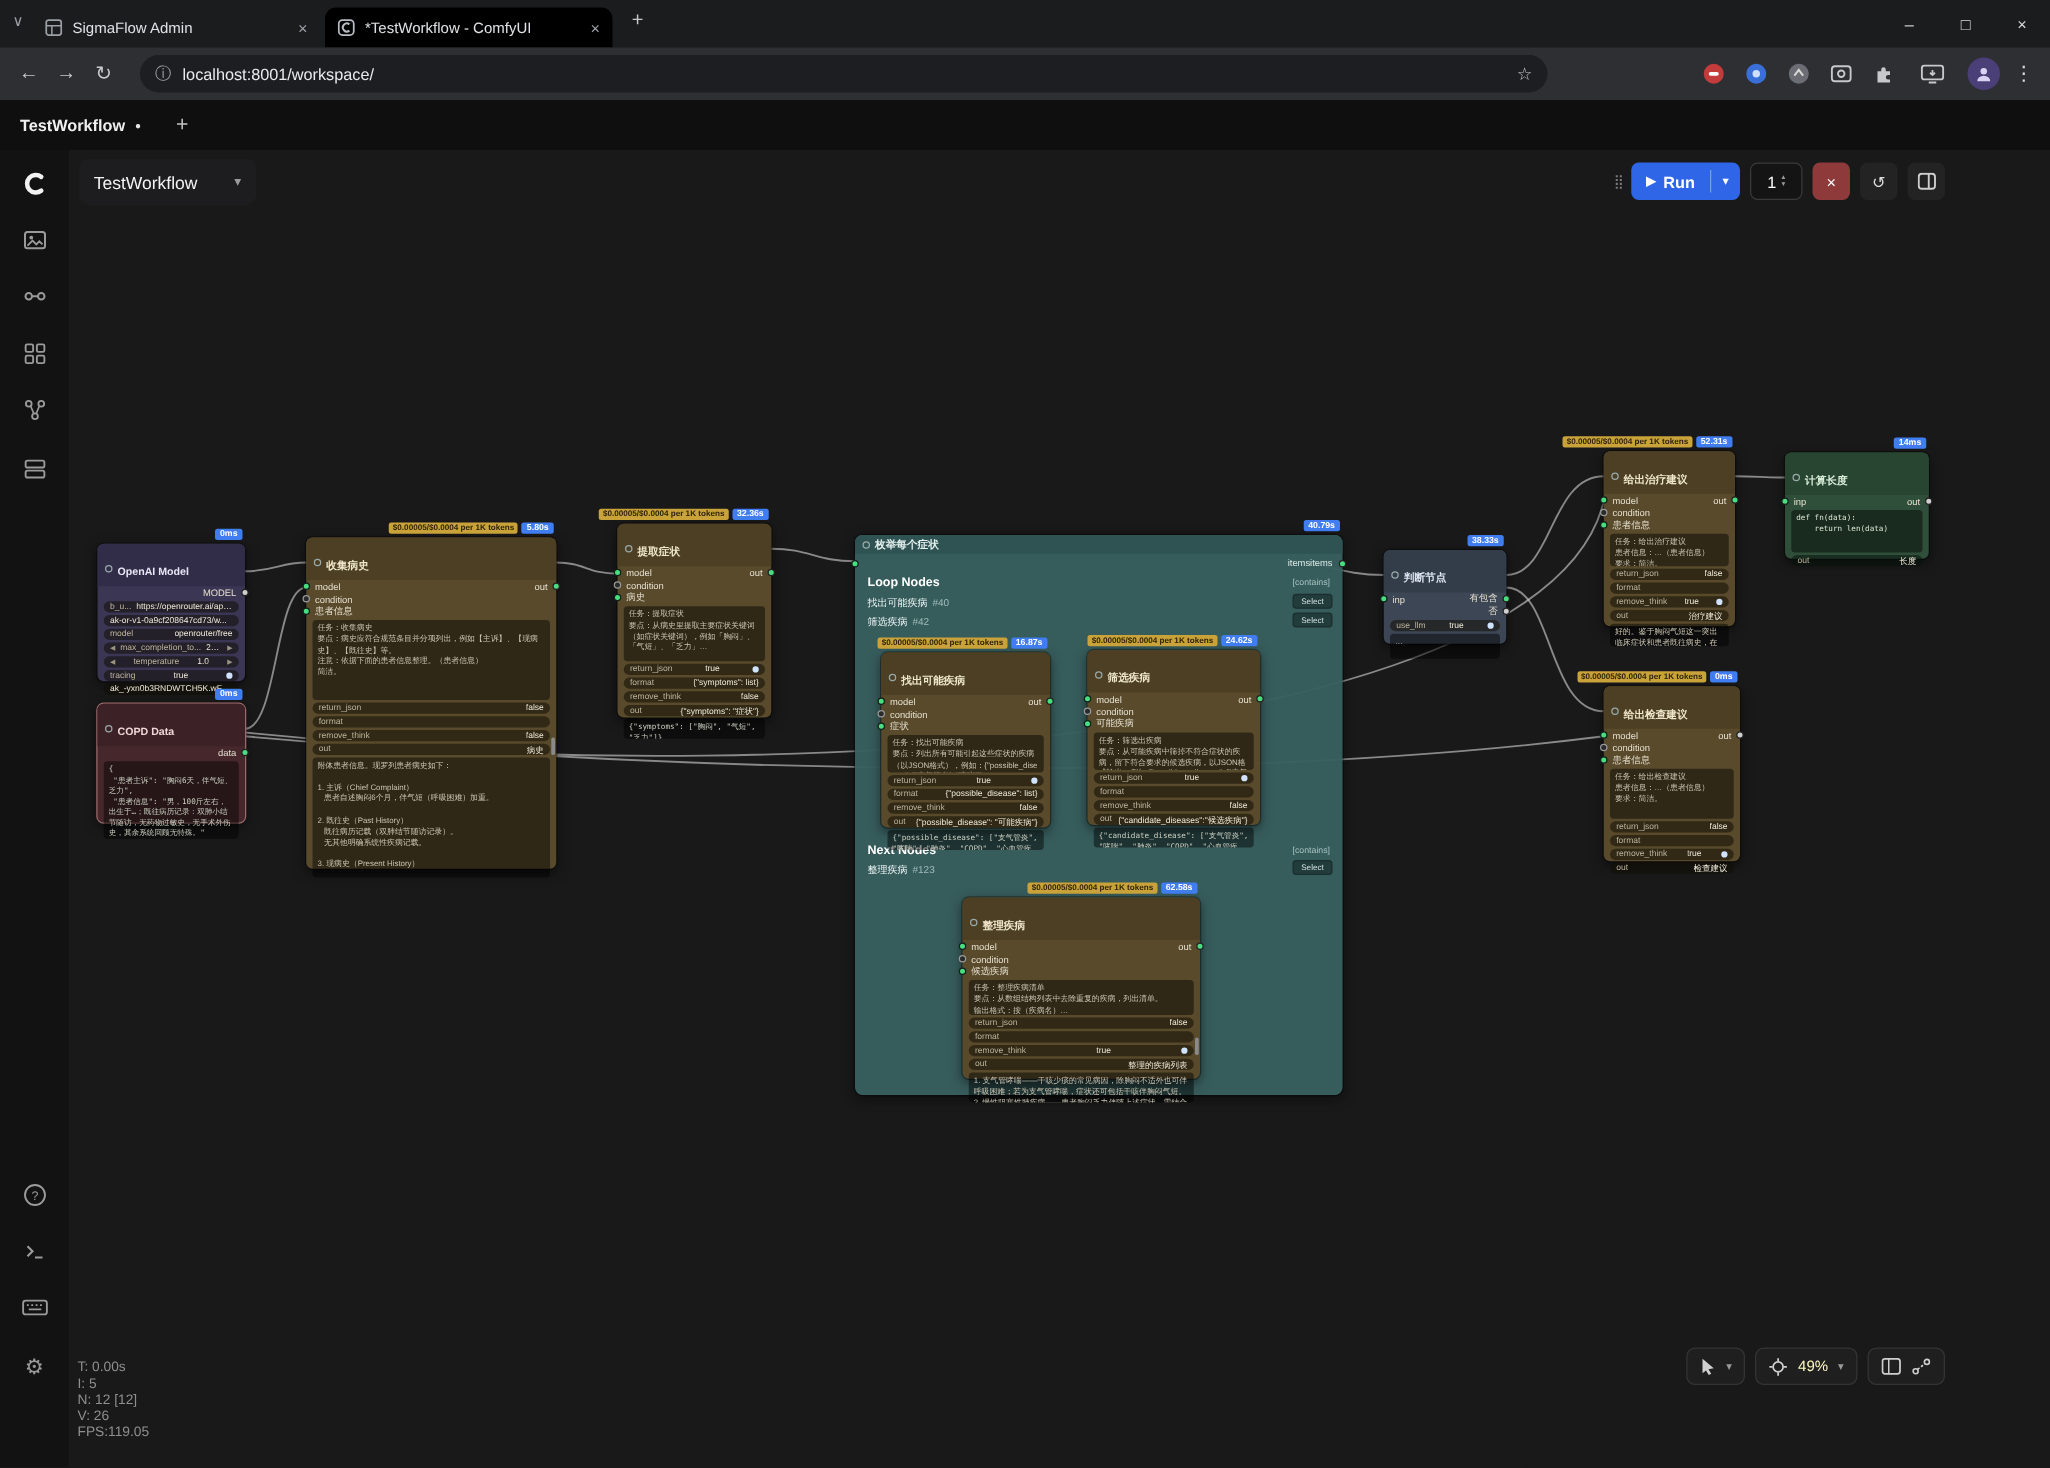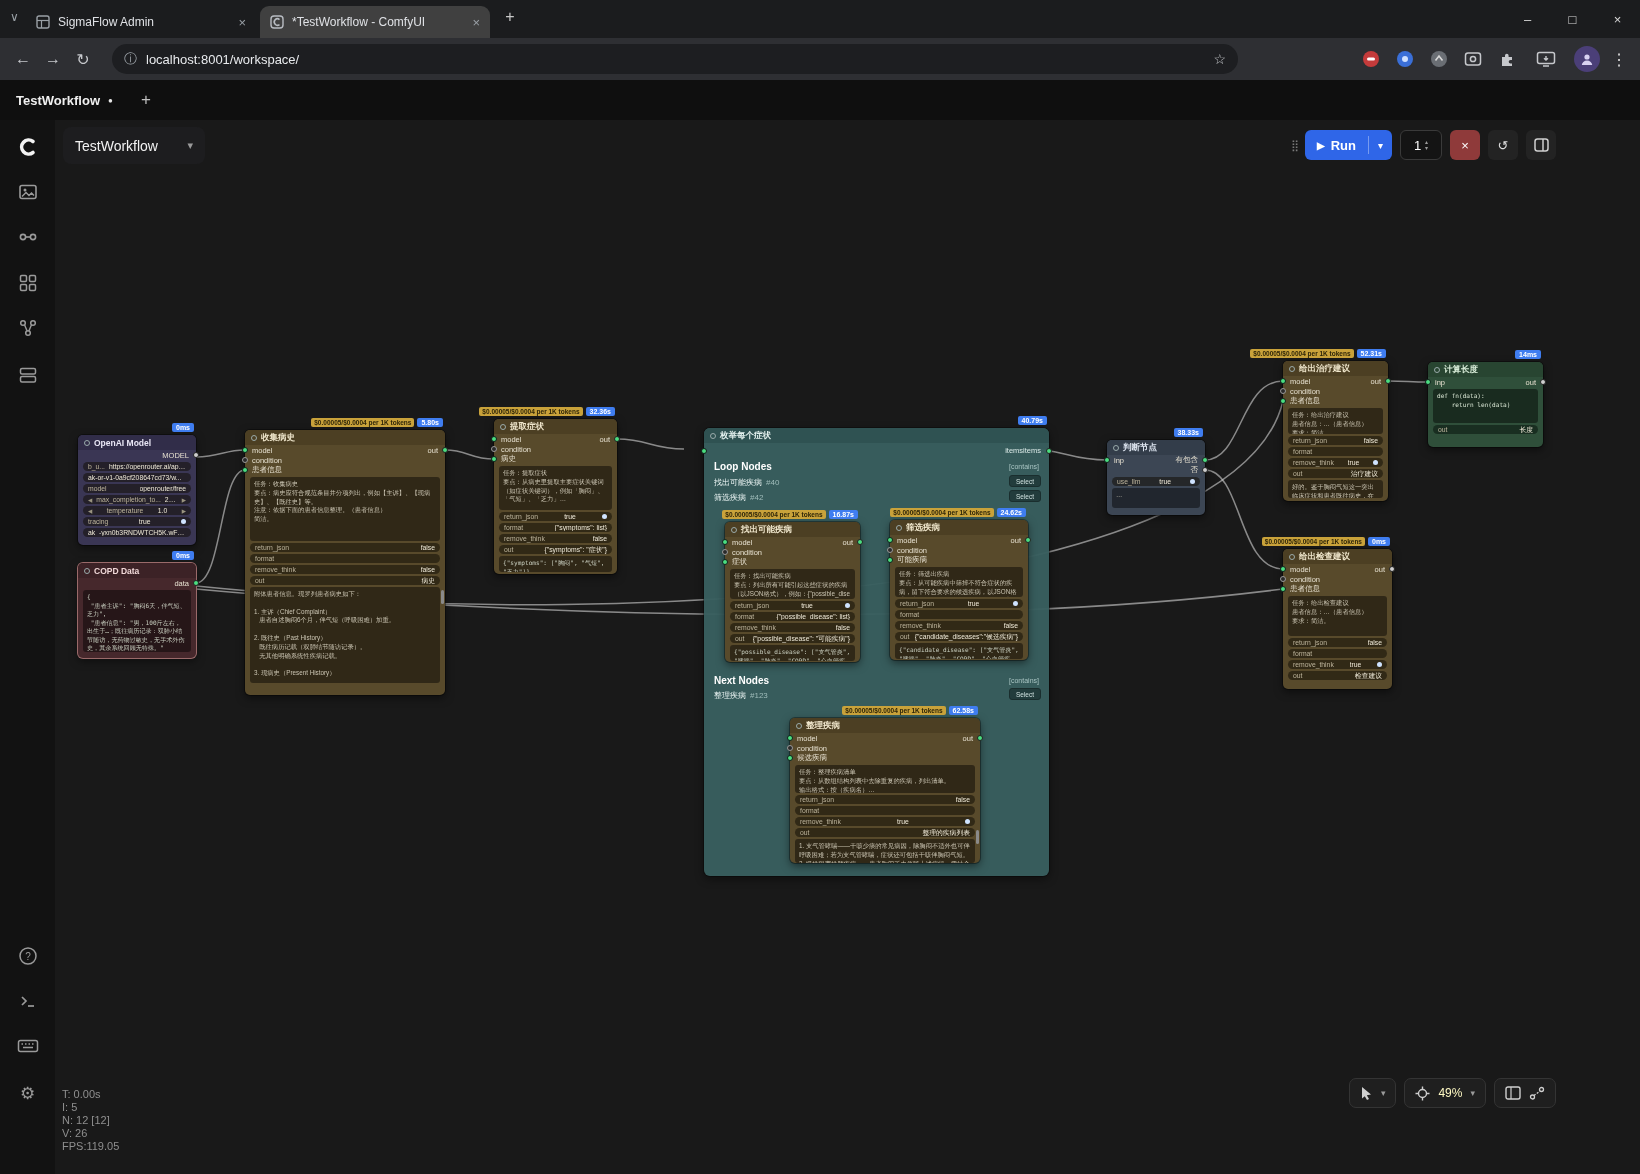--- a/index.html
+++ b/index.html
@@ -1,21 +1,21 @@
 <!DOCTYPE html>
 <html><head>
 <meta charset="utf-8">
 <style>
 *{margin:0;padding:0;box-sizing:border-box}
 html,body{width:1640px;height:1174px;background:#191919;font-family:"Liberation Sans",sans-serif;overflow:hidden;color:#ddd}
 
 .titlebar{position:relative;height:38px;background:#1b1c1e}
 .tabsearch{position:absolute;left:10px;top:10px;color:#9aa0a6;font-size:12px}
 .tab{position:absolute;top:6px;height:32px;width:230px;border-radius:9px 9px 0 0;display:flex;align-items:center;gap:8px;padding:0 10px;font-size:12px;color:#dfe1e5}
-.tab.active{background:#404040}
+.tab.active{background:#000000}
 .tab .title{flex:1;white-space:nowrap;overflow:hidden;text-overflow:ellipsis}
 .tab .close{color:#9aa0a6;font-size:13px}
 .newtab{position:absolute;left:498px;top:8px;color:#c8c8c8;font-size:16px;width:24px;height:24px;text-align:center}
 .wbtn{position:absolute;top:0;width:45px;height:38px;display:flex;align-items:center;justify-content:center;color:#d8d8d8;font-size:13px}
 .toolbar{position:relative;height:42px;background:#2e2f33;display:flex;align-items:center}
 .navic{width:30px;text-align:center;font-size:16px;color:#c6c8cc}
 .urlpill{position:absolute;left:112px;top:6px;width:1126px;height:30px;background:#1d1e21;border-radius:15px;display:flex;align-items:center;gap:9px;padding:0 12px;font-size:13px;color:#dfe1e5}
 .urlpill .host{color:#e8eaed}
 .urlpill .star{margin-left:auto;color:#c6c8cc;font-size:14px}
 .extrow{position:absolute;top:0;height:42px;display:flex;align-items:center}
@@ -54,21 +54,21 @@
 .zb{height:30px;background:#1f1f1f;border:1px solid #343434;border-radius:7px;display:flex;align-items:center;gap:8px;padding:0 10px;color:#cfcfcf}
 .zb .pct{font-size:12px;color:#fef9c3}
 .zb .cv{font-size:9px;color:#9a9a9a}
 
 .node{position:absolute;border-radius:5px;background:var(--b,#444);z-index:10;box-shadow:0 0 0 1px rgba(0,0,0,.35),0 3px 9px rgba(0,0,0,.5)}
 .t-llm{--b:#584a2b;--h:#4c3f23;--ht:#efe6cc}
 .t-openai{--b:#3a3654;--h:#312d49;--ht:#e8e6f5}
 .t-json{--b:#46282c;--h:#3c2226;--ht:#f0d8d8;box-shadow:0 0 0 1px #9a6a6a,0 3px 9px rgba(0,0,0,.5)}
 .t-judge{--b:#3c4654;--h:#333d4a;--ht:#dde5f0}
 .t-green{--b:#2f4f3a;--h:#284531;--ht:#d8ecd8}
-.nhead{height:15px;background:var(--h);border-radius:5px 5px 0 0;display:flex;align-items:center;gap:4px;padding:4px 6px;font-size:8.5px;font-weight:bold;color:var(--ht)}
+.nhead{height:15px;background:var(--h);border-radius:5px 5px 0 0;display:flex;gap:4px;padding:17px 6px;font-size:8.5px;font-weight:bold;color:var(--ht)}
 .ndot{width:6px;height:6px;border:1.5px solid #9aa;border-radius:50%;flex:none}
 .badges{position:absolute;top:-12px;right:2px;display:flex;gap:3px;align-items:center;white-space:nowrap}
 .bprice{background:#c9a23a;color:#2e2508;font-size:6.5px;font-weight:bold;padding:1px 3px;border-radius:2px}
 .btime{background:#3f7df0;color:#fff;font-size:7px;font-weight:bold;padding:1px 4px;border-radius:2px}
 .prow{position:relative;display:flex;justify-content:space-between;align-items:center;height:10px;padding:0 7px;font-size:7.5px;color:#e6e0d0}
 .pin{position:absolute;left:-3px;top:2px;width:6px;height:6px;border-radius:50%;background:#4ade80;border:1px solid #10201a}
 .pin.gray{background:#2a2a2a;border:1px solid #999}
 .pout{position:absolute;right:-3px;top:2px;width:6px;height:6px;border-radius:50%;background:#cfcfcf;border:1px solid #222}
 .pout.green{background:#4ade80}
 .tarea{position:relative;margin:2px 5px;background:rgba(0,0,0,.45);border-radius:3px;padding:3px 4px;font-size:6.3px;line-height:1.4;color:#cac4b2;overflow:hidden}
@@ -459,21 +459,21 @@
         <span class="wl">remove_think</span>
         <span class="wv">false</span>
       </div>
     <div class="widget">
         <span class="wl">out</span>
         <span class="wv">{"symptoms": "症状"}</span>
       </div>
     <div class="tarea pre mono" style="height:16px">{"symptoms": ["胸闷", "气短", "乏力"]}</div>
   </div>
 
-  <div class="group" style="left:704px;top:308px;width:345px;height:448px">
+  <div class="group" style="left:684px;top:308px;width:390px;height:448px">
     <div class="badges">
         <span class="btime">40.79s</span>
       </div>
     <div class="ghead">
         <span class="ndot"></span>
         <span>枚举每个症状</span>
       </div>
     <div class="gprow" style="top:18px">
       <span>items</span>
       <span>items</span>

